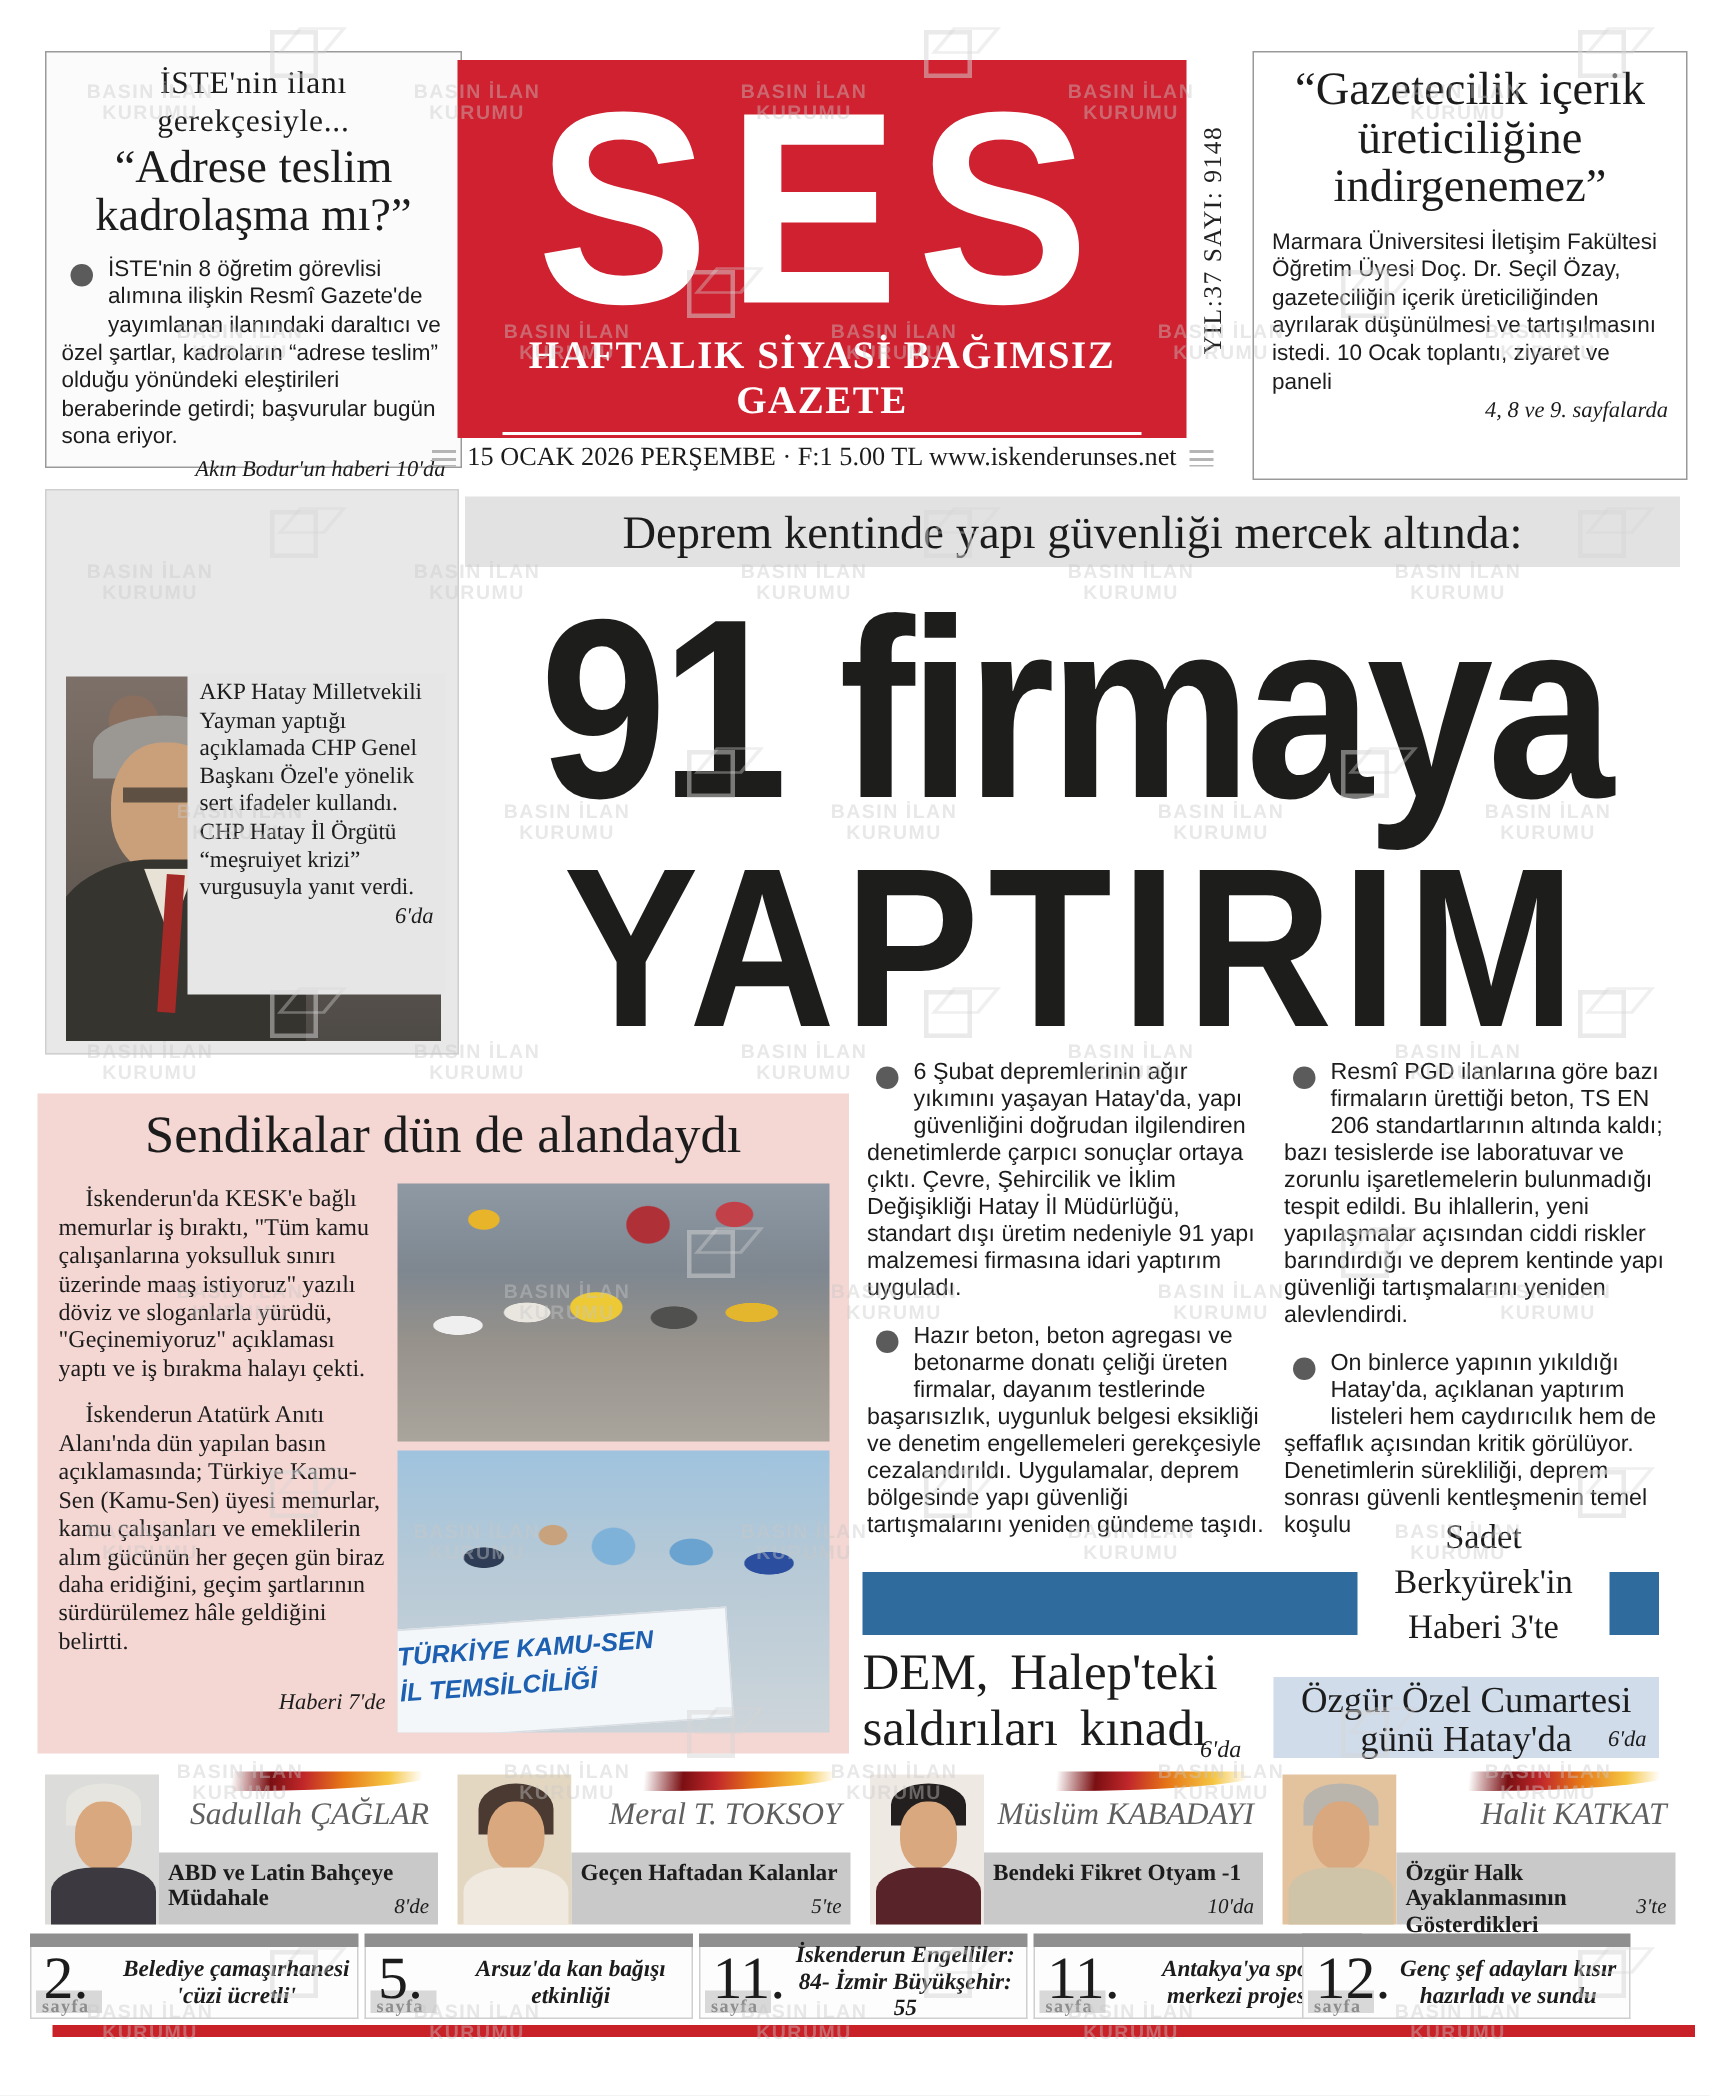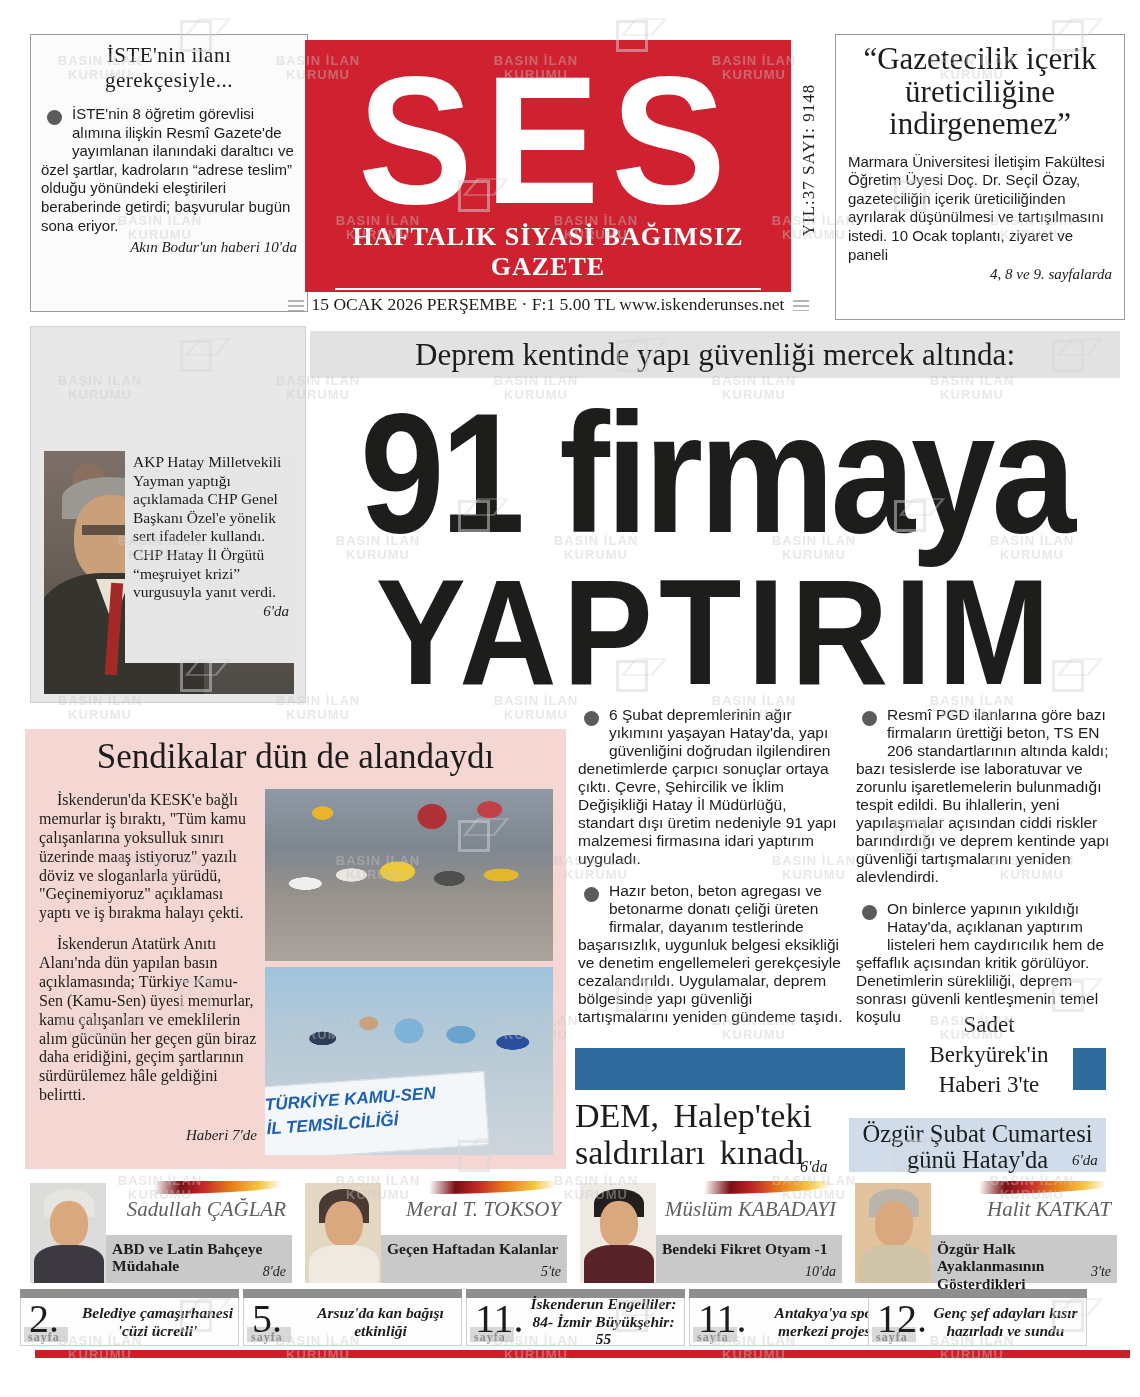--- a/index.html
+++ b/index.html
@@ -147,20 +147,22 @@
 
   .redline{left:35px;top:1350px;width:1095px;height:8px;background:#c92128;}
 </style>
 </head>
 <body>
 
 <div class="page">
 
   <div class="abs box-topleft">
     <div class="tl-kicker">İSTE'nin ilanı gerekçesiyle...</div>
+    <div class="tl-head">“Adrese teslim
+kadrolaşma mı?”</div>
     <div class="tl-body">
       <span class="dot"></span><span>İSTE'nin 8 öğretim görevlisi alımına ilişkin Resmî Gazete'de yayımlanan ilanındaki daraltıcı ve özel şartlar, kadroların “adrese teslim” olduğu yönündeki eleştirileri beraberinde getirdi; başvurular bugün sona eriyor.</span>
     </div>
     <div class="tl-byline">Akın Bodur'un haberi 10'da</div>
   </div>
 
   <div class="abs masthead">
     <div class="ses">SES</div>
     <div class="mast-sub">HAFTALIK SİYASİ BAĞIMSIZ GAZETE</div>
     <div class="mast-rule"></div>
@@ -219,21 +221,21 @@
     <div class="pk-ph1"></div>
     <div class="pk-ph2">
       <div class="banner">TÜRKİYE KAMU-SEN
 İL TEMSİLCİLİĞİ</div>
     </div>
   </div>
 
   <div class="abs dem">DEM, Halep'teki
 saldırıları kınadı</div>
   <div class="abs dem-ref">6'da</div>
-  <div class="abs ozel">Özgür Şubat Cumartesi
+  <div class="abs ozel">Özgür Özel Cumartesi
 günü Hatay'da</div>
   <div class="abs ozel-ref">6'da</div>
 
   <div class="colm c1" style="left:30px;">
     <div class="port">
         <div class="p-hair"></div>
         <div class="p-face"></div>
         <div class="p-body"></div>
       </div>
     <div class="hdr">

